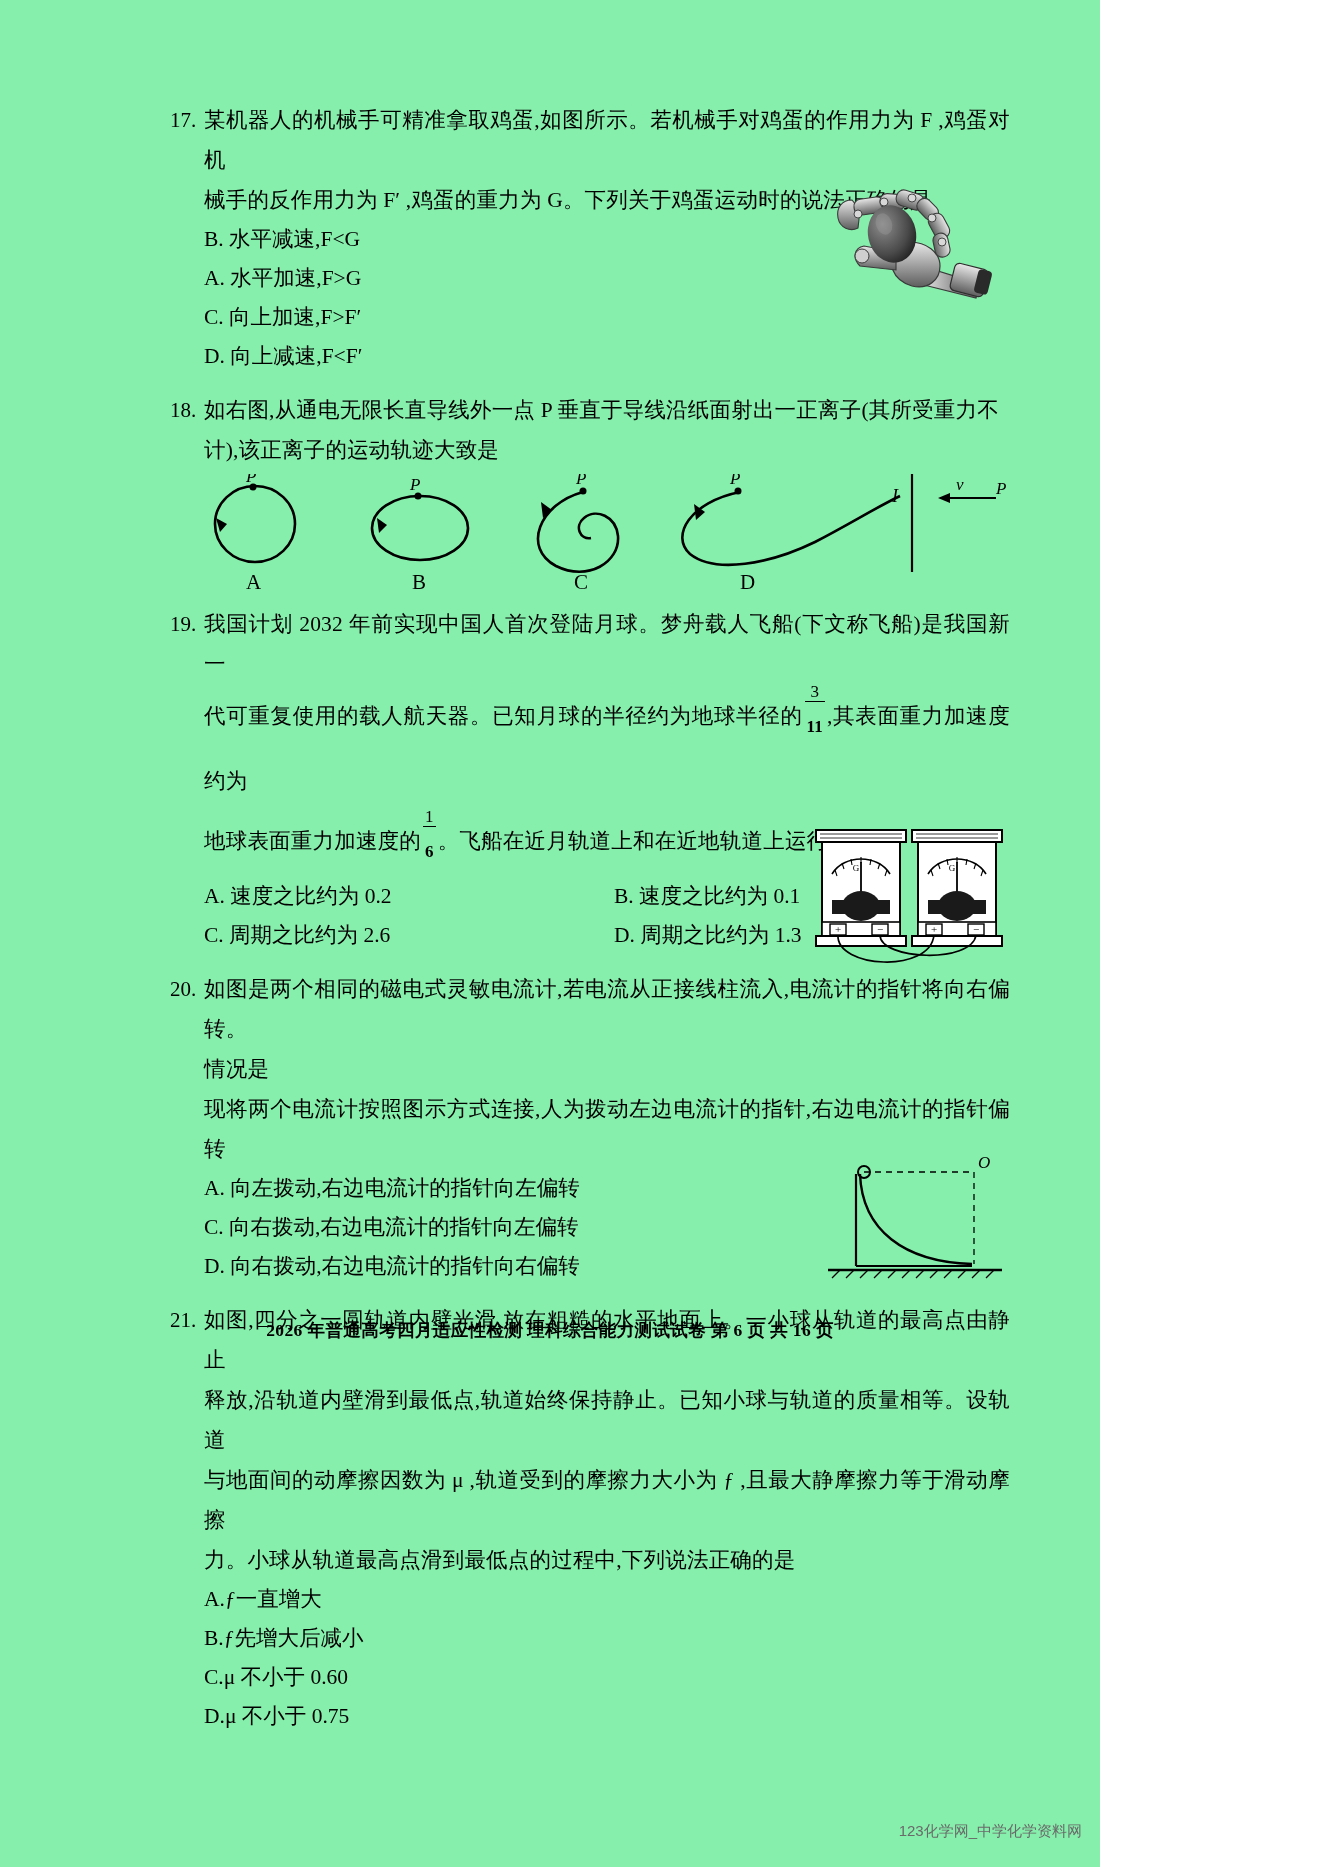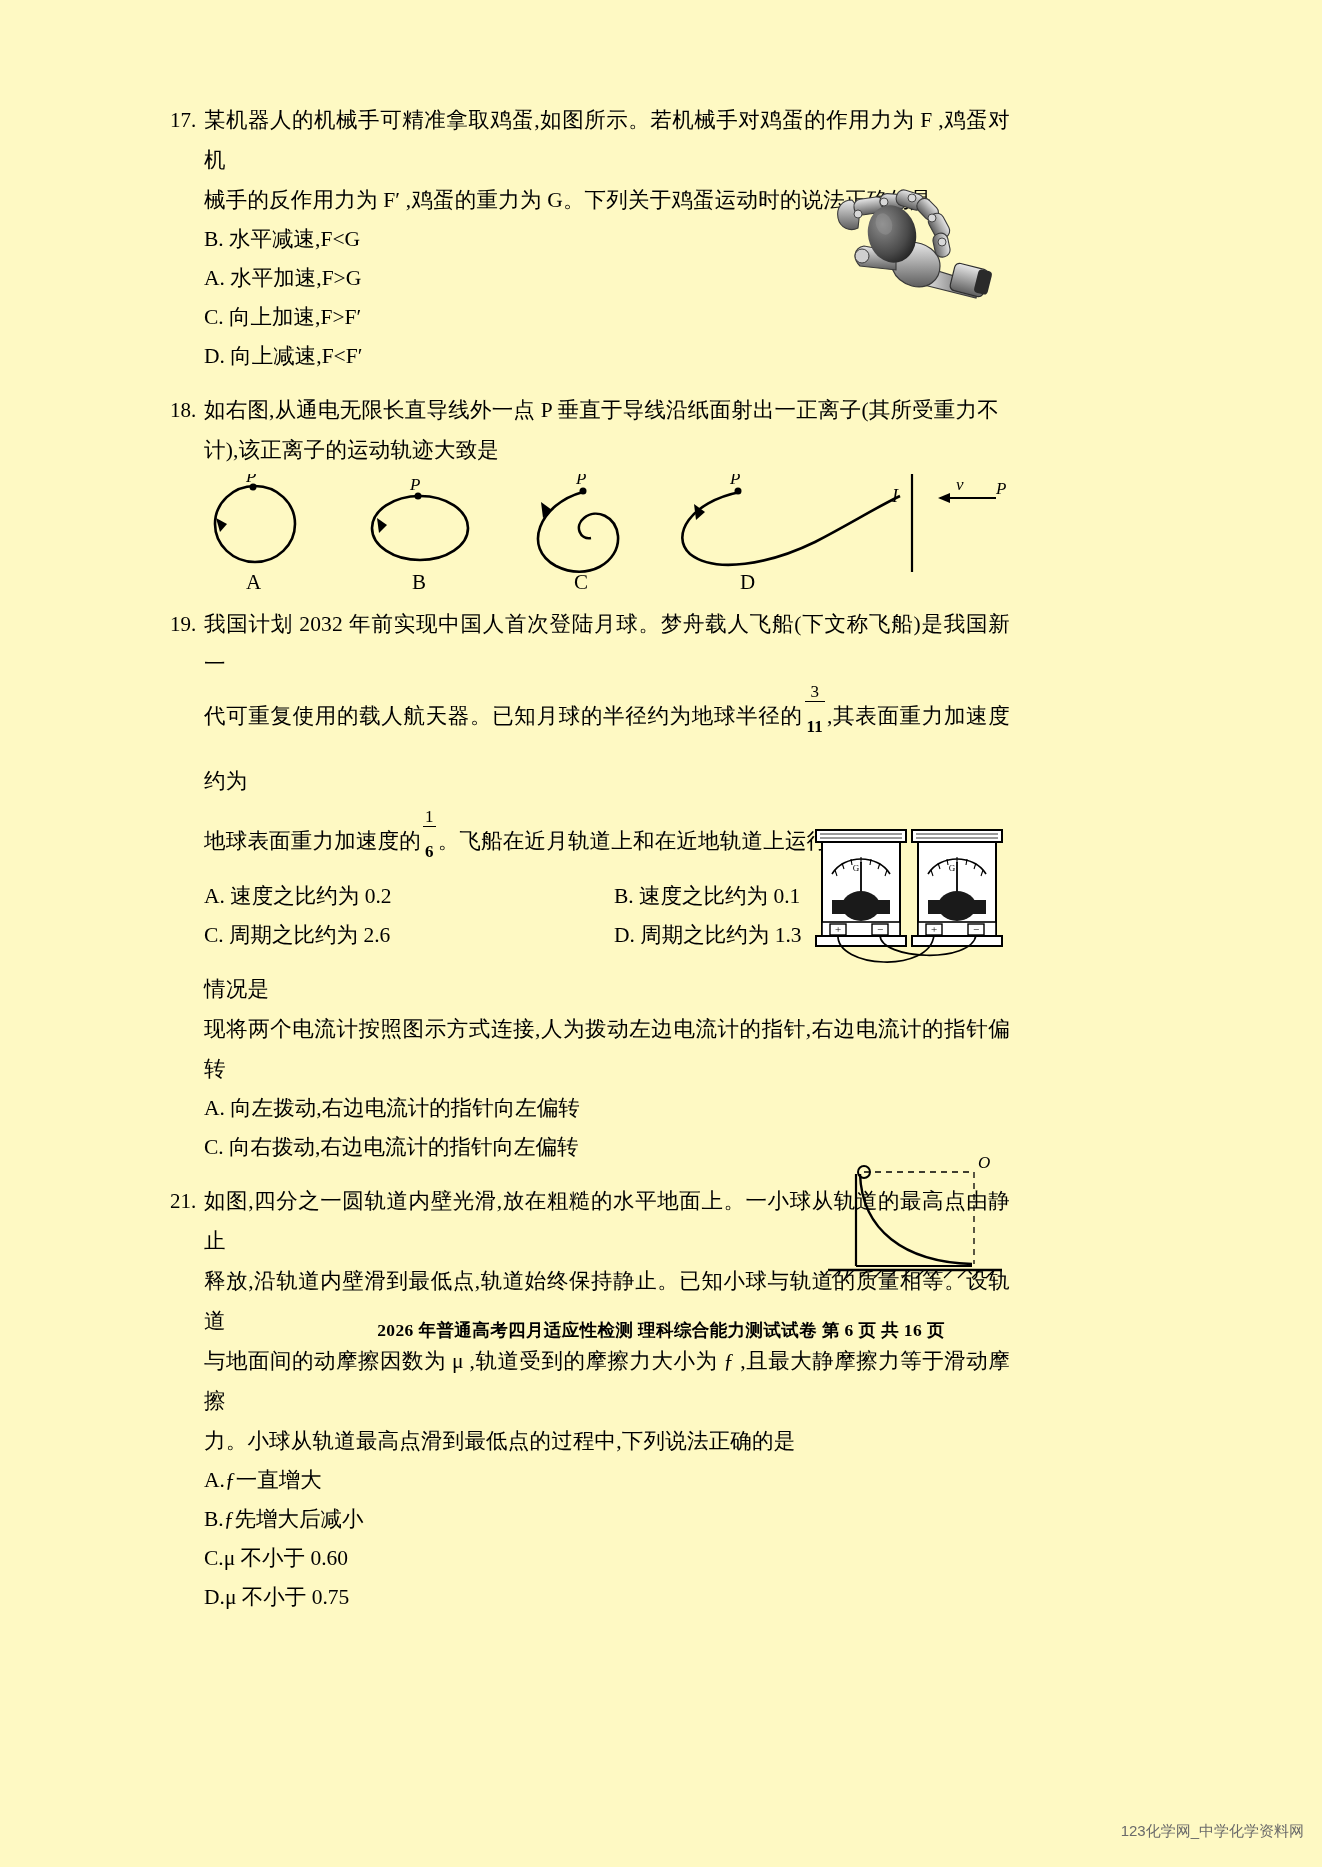--- a/index.html
+++ b/index.html
@@ -6,23 +6,23 @@
     margin: 0;
     padding: 0;
     background: #ffffff;
   }
   body {
     font-family: "Liberation Serif", "DejaVu Serif", serif;
     color: #000;
   }
   .page {
     position: relative;
-    width: 1322px;
+    width: 1100px;
     height: 1867px;
-    background: #fef9c3;
+    background: #86efac;
     overflow: hidden;
   }
   .sheet {
     position: absolute;
     left: 170px;
     top: 100px;
     width: 840px;
   }
   .q {
     margin-bottom: 10px;
@@ -205,29 +205,34 @@
         <span>B. 速度之比约为 0.1</span>
       </div>
       <div class="opt-row">
         <span>C. 周期之比约为 2.6</span>
         <span>D. 周期之比约为 1.3</span>
       </div>
     </div>
 
     <div class="q" style="margin-top:14px;">
       <div class="qline">
+        <span class="qnum">20.</span>
+        <span class="qbody">如图是两个相同的磁电式灵敏电流计,若电流从正接线柱流入,电流计的指针将向右偏转。</span>
+      </div>
+      <div class="qline">
         <span class="qnum"></span>
         <span class="qbody">情况是</span>
       </div>
       <div class="qline">
         <span class="qnum"></span>
         <span class="qbody">现将两个电流计按照图示方式连接,人为拨动左边电流计的指针,右边电流计的指针偏转</span>
       </div>
       <div class="opt">A. 向左拨动,右边电流计的指针向左偏转</div>
       <div class="opt">C. 向右拨动,右边电流计的指针向左偏转</div>
+      <div class="opt">D. 向右拨动,右边电流计的指针向右偏转</div>
     </div>
 
     <div class="q" style="margin-top:14px;">
       <div class="qline">
         <span class="qnum">21.</span>
         <span class="qbody">如图,四分之一圆轨道内壁光滑,放在粗糙的水平地面上。一小球从轨道的最高点由静止</span>
       </div>
       <div class="qline">
         <span class="qnum"></span>
         <span class="qbody">释放,沿轨道内壁滑到最低点,轨道始终保持静止。已知小球与轨道的质量相等。设轨道</span>

